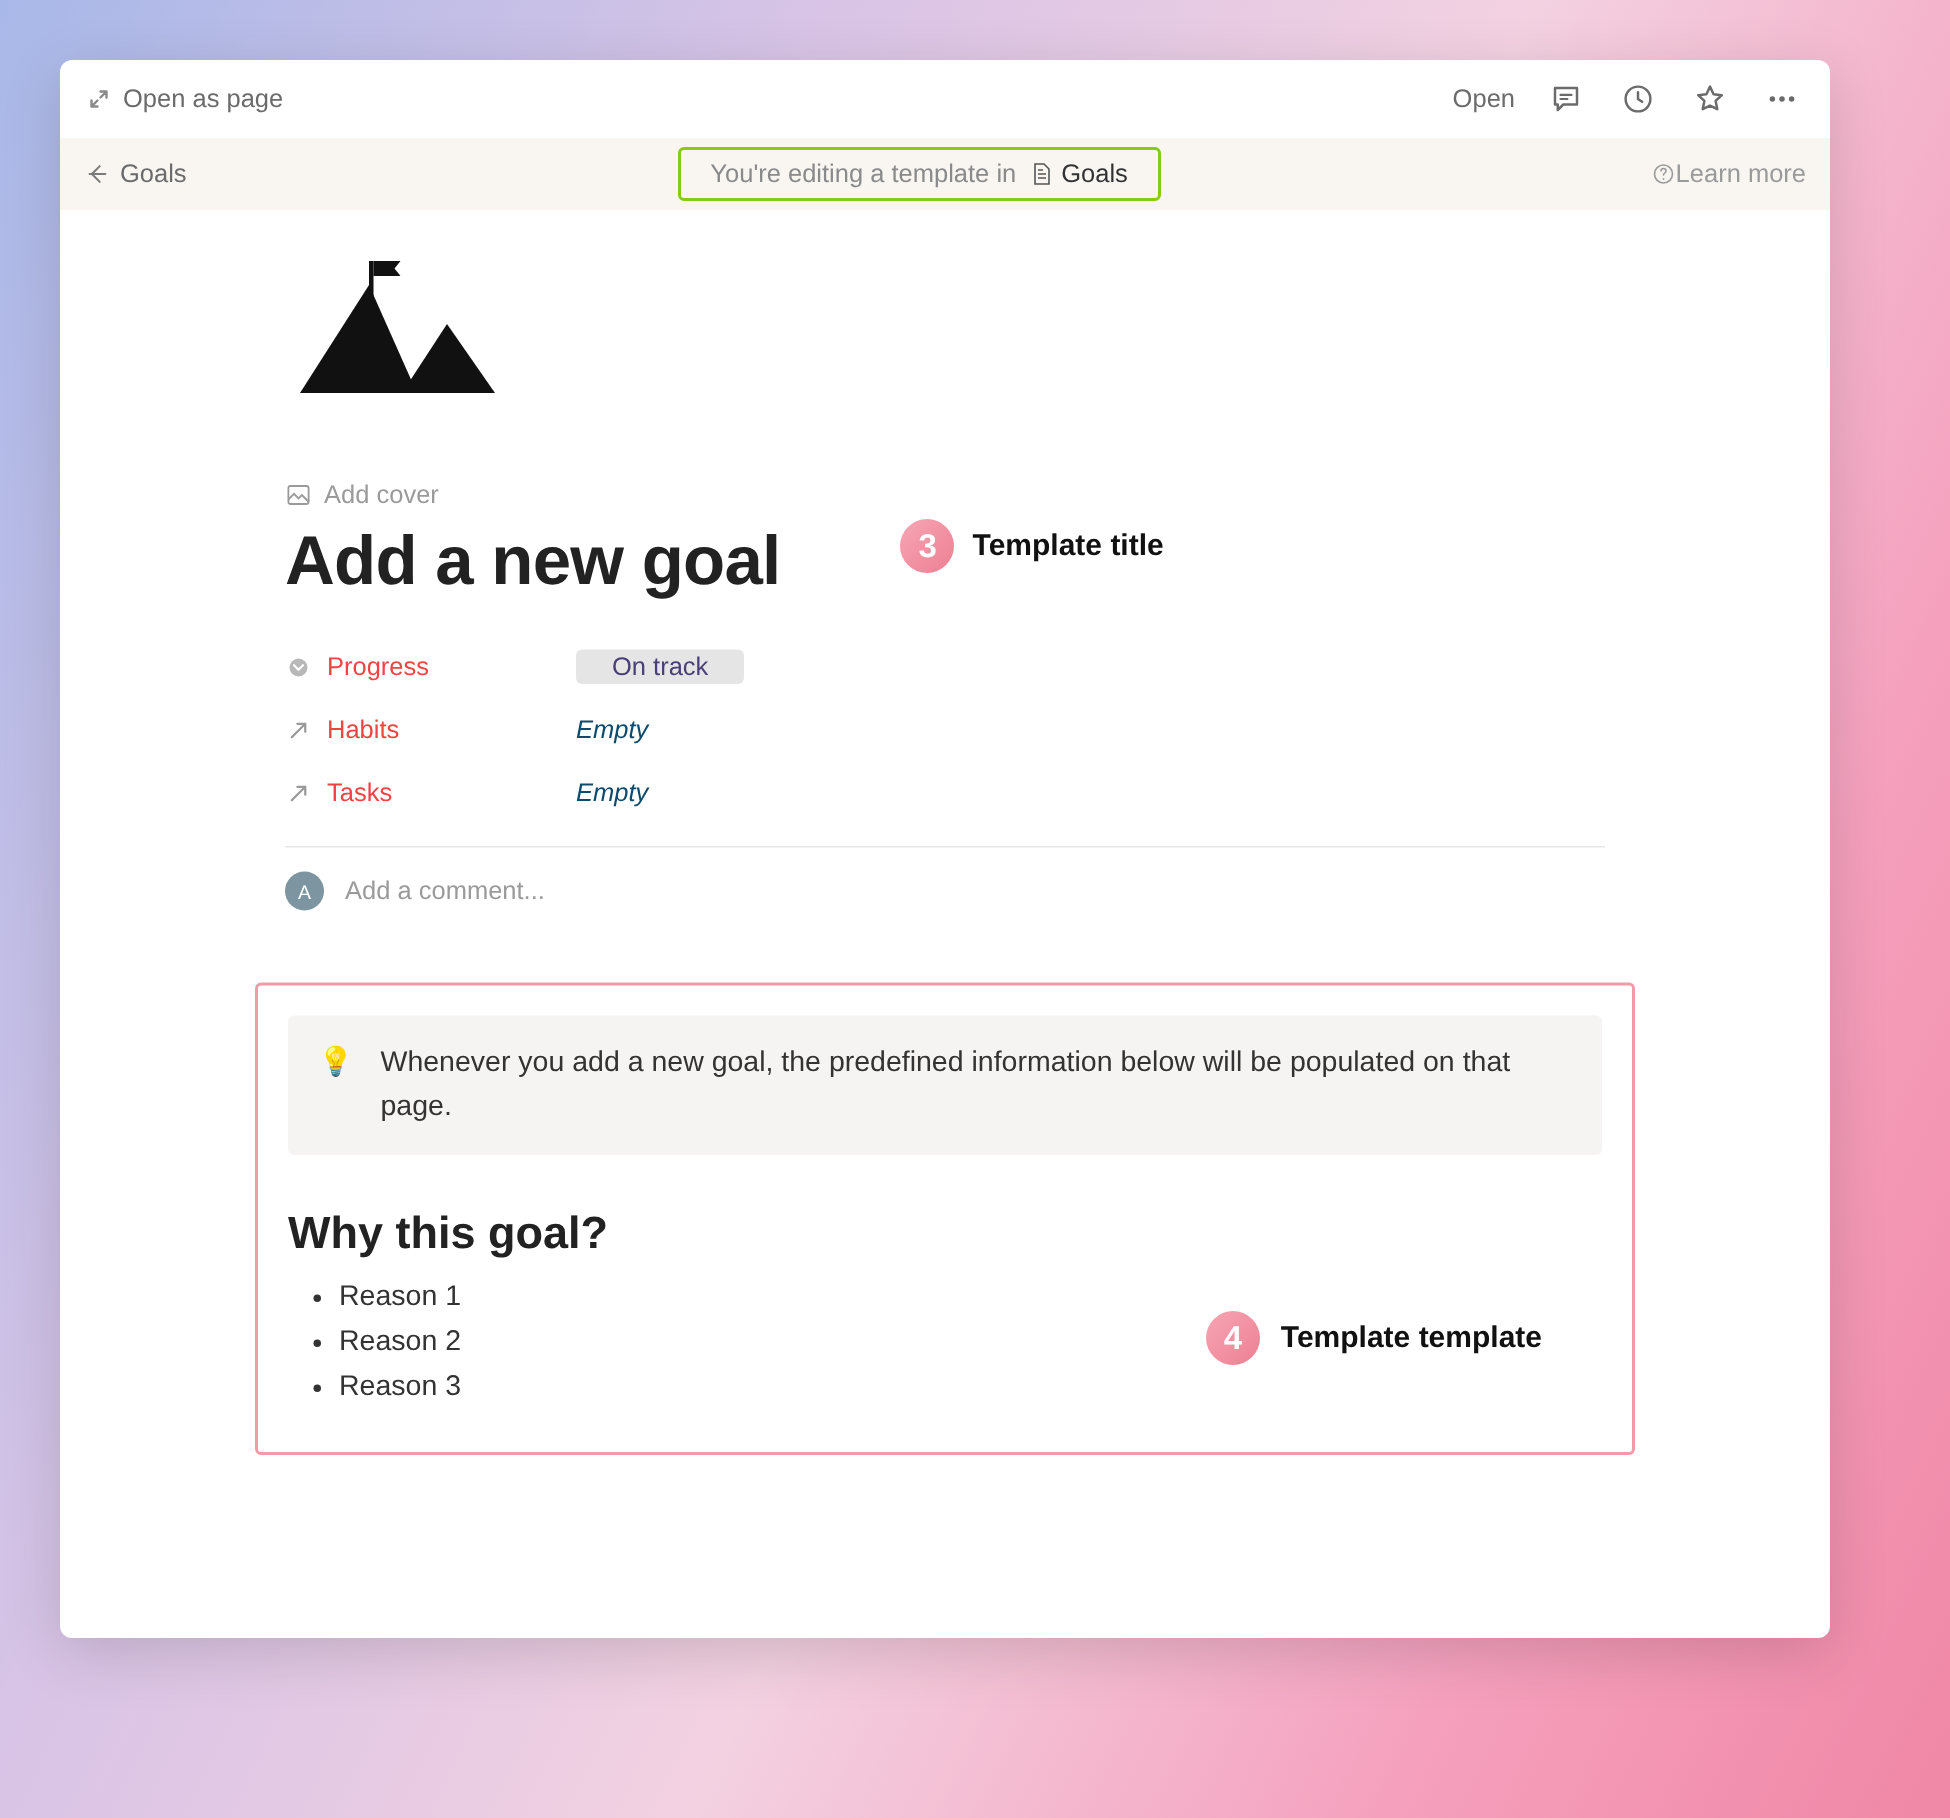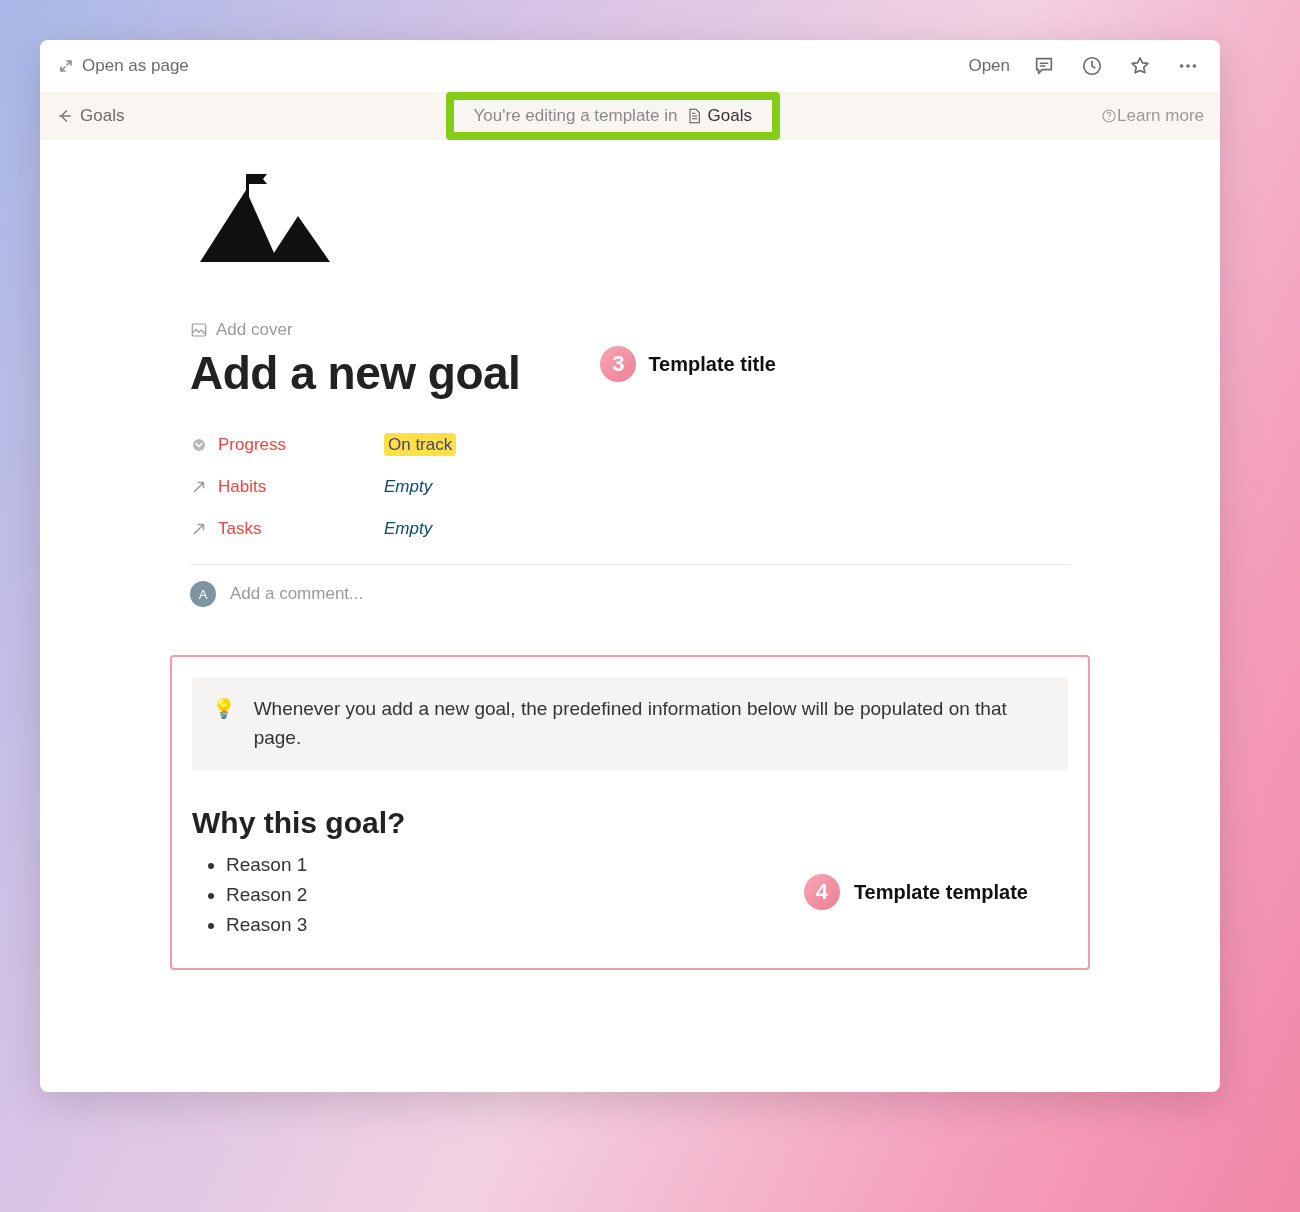--- a/index.html
+++ b/index.html
@@ -39,21 +39,21 @@
     height: 48px;
     background: #f9f6f2;
     display:flex;
     align-items:center;
     padding: 0 16px;
     justify-content: space-between;
   }
   .banner-back { display:flex; align-items:center; gap:6px; color:#6b6b6b; font-size:17px; cursor:pointer;}
   .banner-center { display:flex; justify-content:center; flex:1; }
   .banner-box {
-    border: 8px solid #84cc16;
+    border: 2px solid #84cc16;
     border-radius: 4px;
     padding: 6px 20px;
     display:flex; align-items:center; gap:8px;
     background:#f9f6f2;
   }
   .banner-box .label { color:#8a8a8a; font-size:17px; }
   .banner-box .goals { color:#333; font-size:17px; display:flex; align-items:center; gap:6px; }
   .learn-more { display:flex; align-items:center; gap:0; color:#9a9a9a; font-size:17px; cursor:pointer; }
 
   
@@ -72,21 +72,21 @@
     background: linear-gradient(135deg,#f7a6b4,#ed7f93);
     color:#fff; font-weight:700; font-size:22px;
     display:flex; align-items:center; justify-content:center;
   }
   .annot-text { font-weight:700; font-size:20px; color:#111; }
 
   .props { margin-top:24px; }
   .prop-row { display:flex; align-items:center; height:42px; gap:14px; font-size:17px; }
   .prop-key { display:flex; align-items:center; gap:10px; color:#ef4444; width:180px; }
   .prop-val { color:#0c4a6e;font-style:italic; }
-  .tag-ontrack { background:#fde047; color:#4a3f78; padding:2px 4px; border-radius:4px; font-size:17px; }
+  .tag-ontrack { background:#e5e5e5; color:#4a3f78; padding:2px 24px; border-radius:4px; font-size:17px; }
   .add-prop { display:flex; align-items:center; gap:10px; color:#9a9a9a; font-size:17px; cursor:pointer; height:42px; }
 
   .divider { height:1px; background:#e8e8e8; margin:14px 0 16px 0; }
 
   .comment-row { display:flex; align-items:center; gap:14px; }
   .avatar { width:26px; height:26px; border-radius:50%; background:#7d95a0; color:#fff; font-size:13px; display:flex; align-items:center; justify-content:center; }
   .comment-placeholder { color:#9a9a9a; font-size:17px; }
 
   
   .template-content-box {

